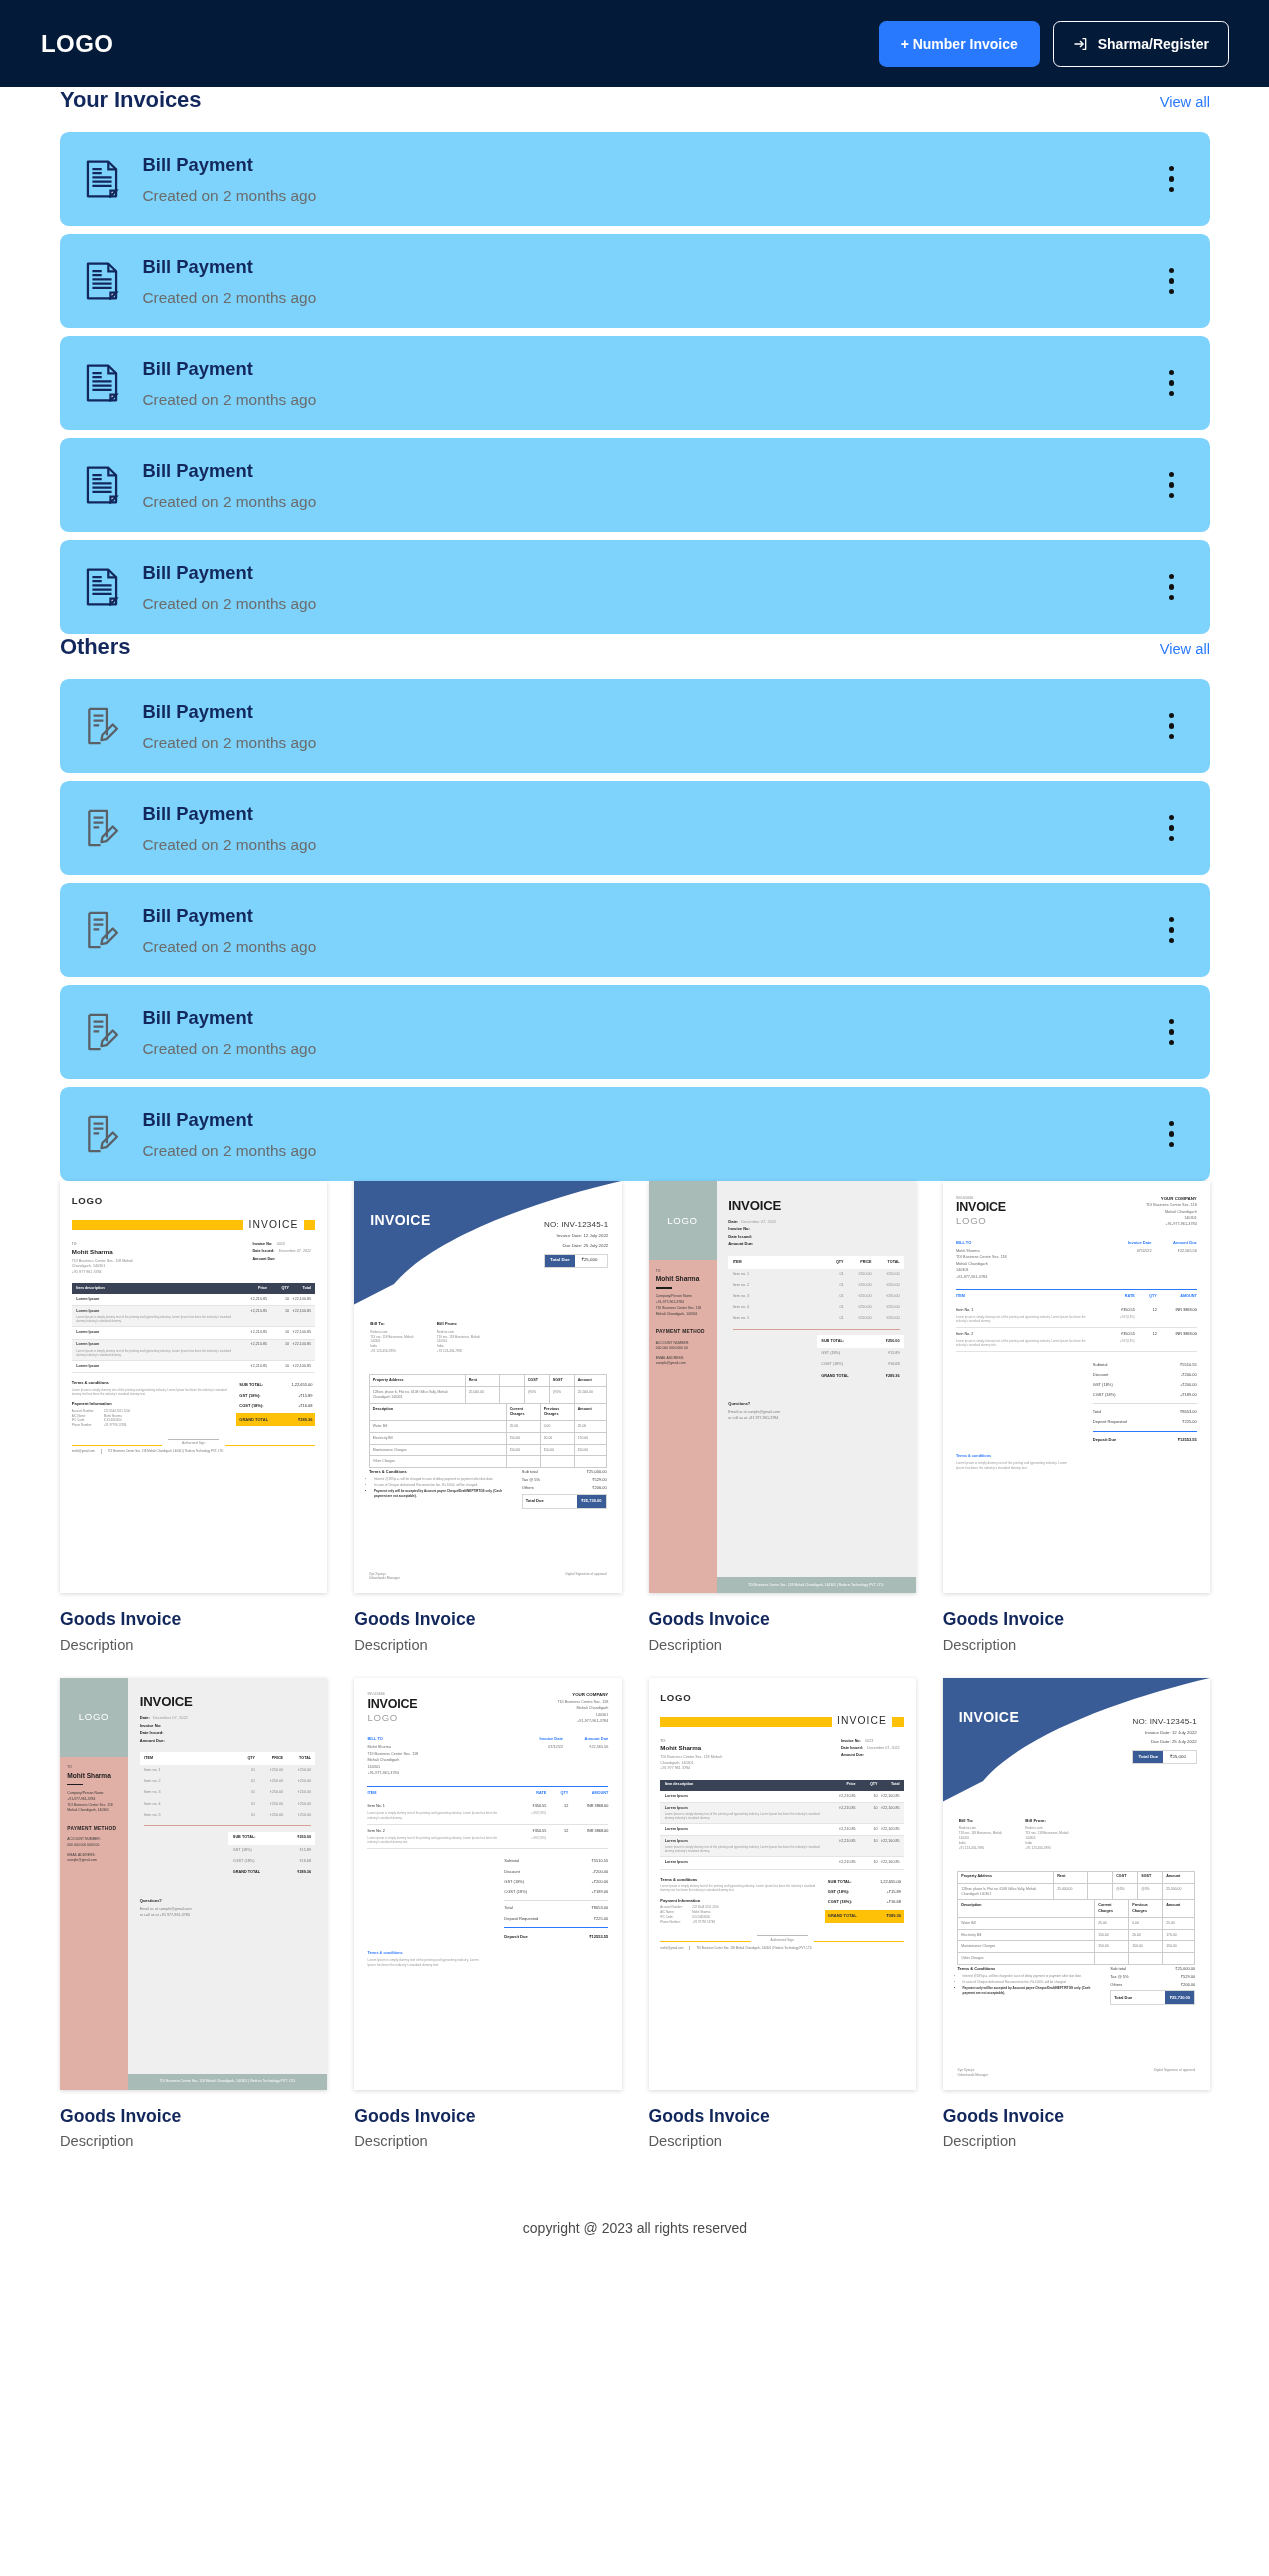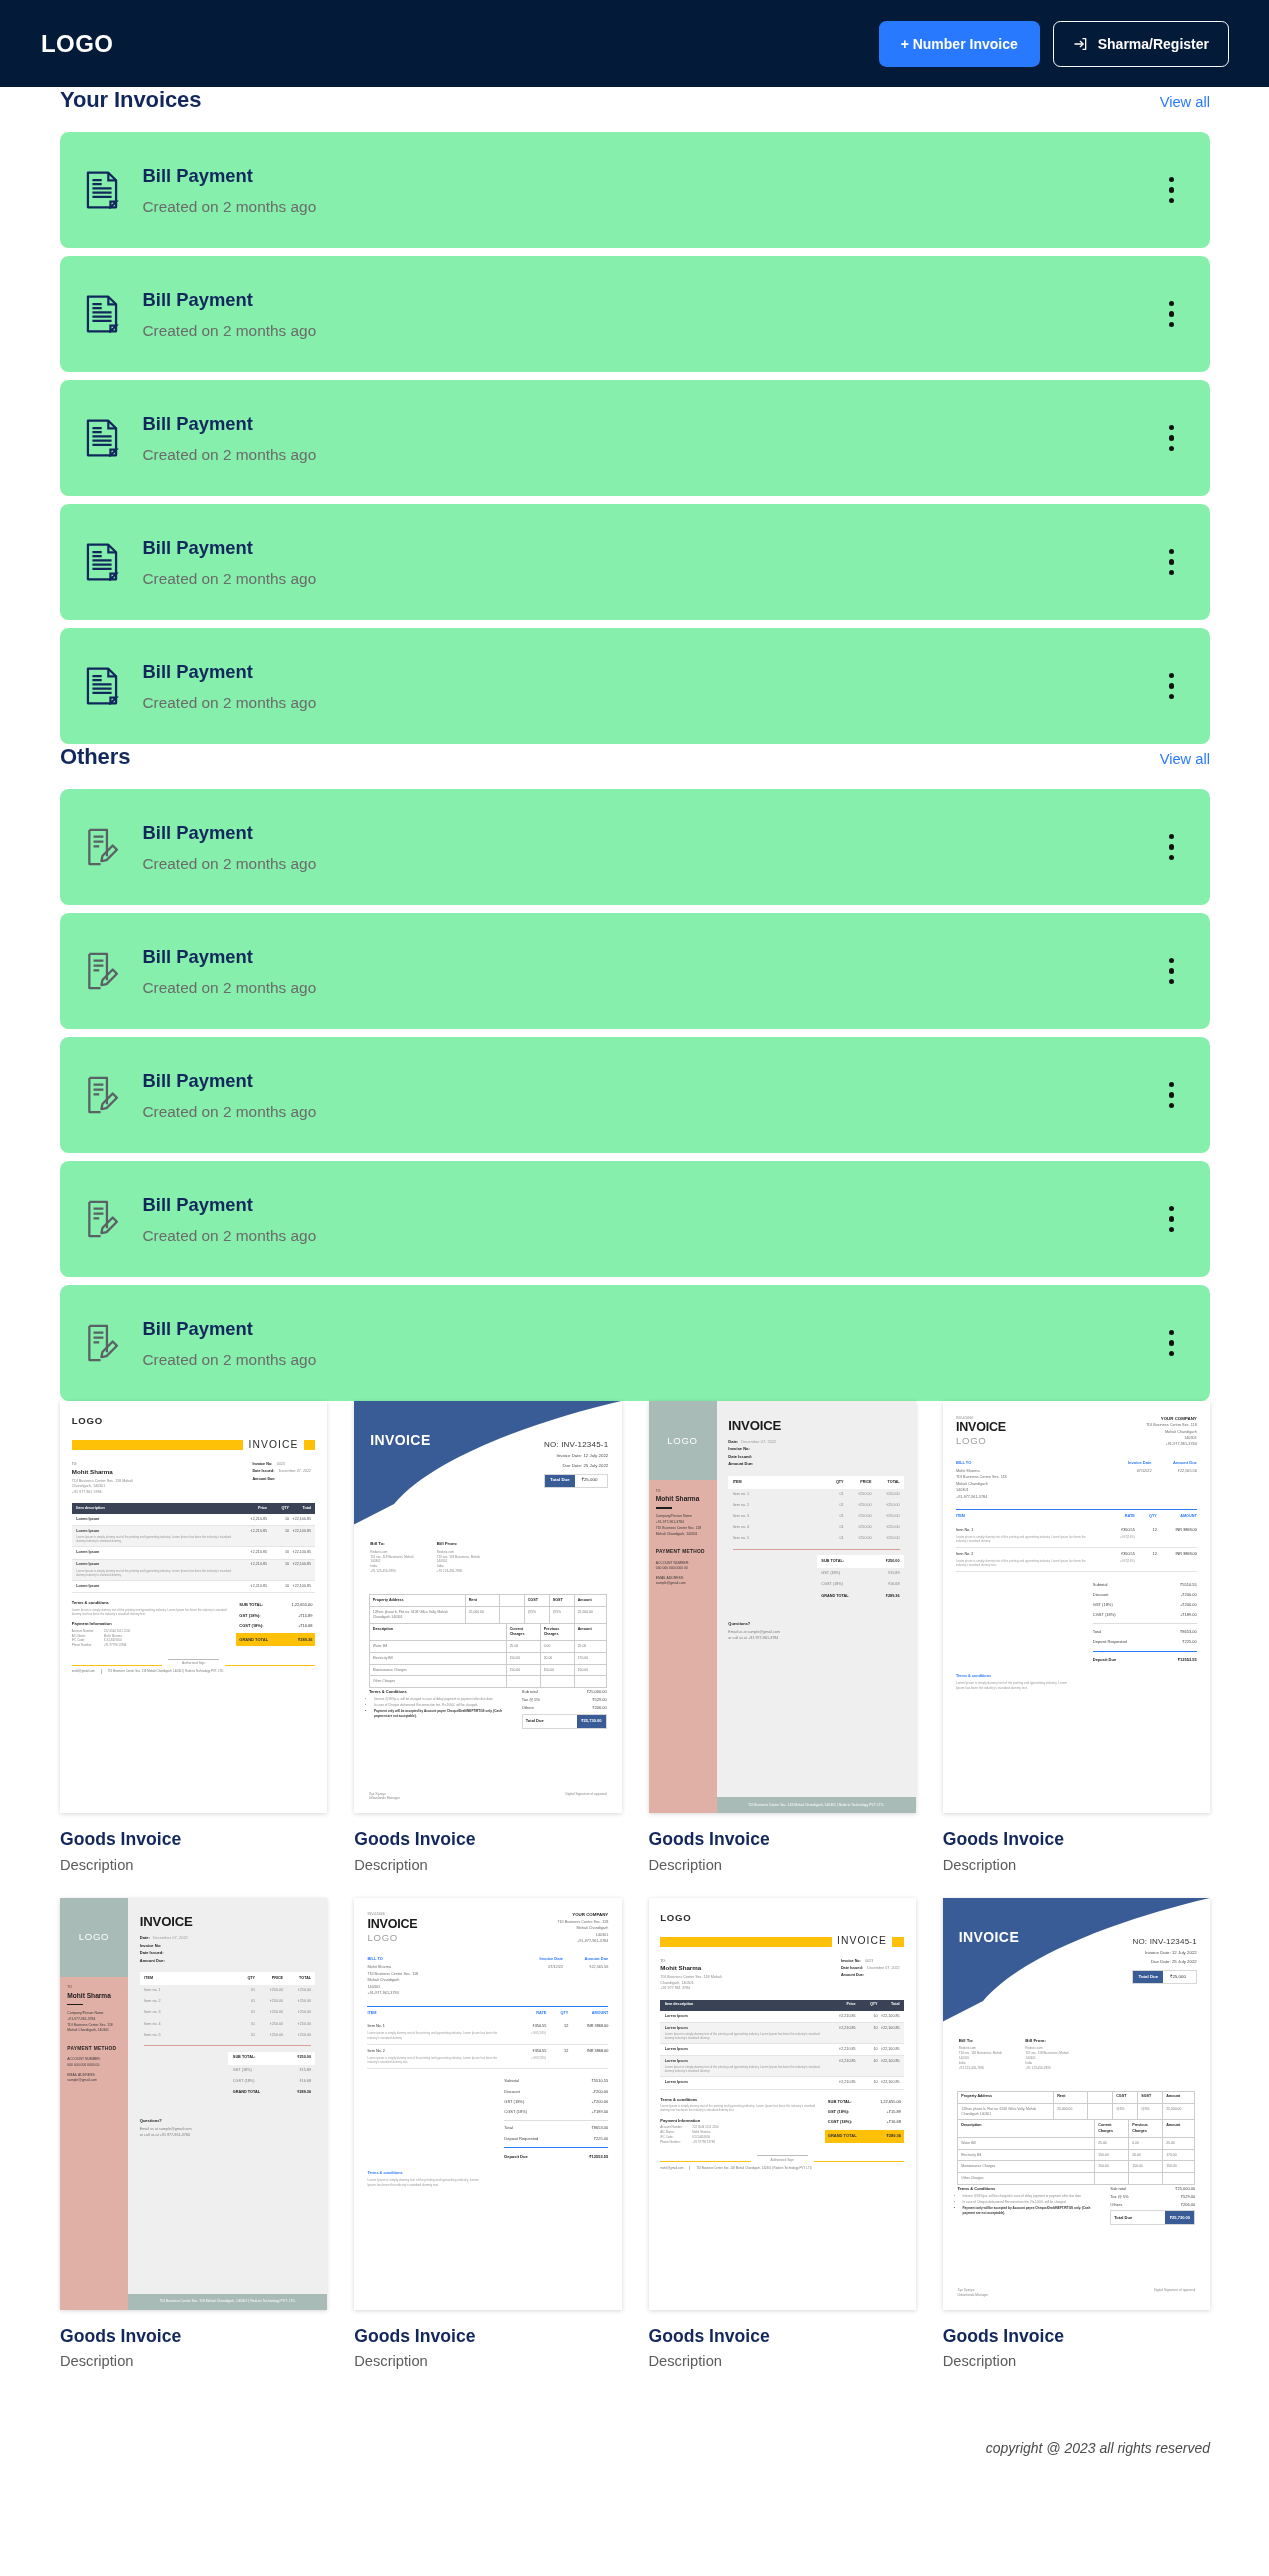--- a/index.html
+++ b/index.html
@@ -81,23 +81,23 @@
   .view-all {
     font-size: 14.7px;
     color: #2979FF;
     cursor: pointer;
     text-decoration: none;
   }
 
   
   .list { display: flex; flex-direction: column; gap: 8px; }
   .list-row {
-    background: #86efac;
+    background: #7dd3fc;
     border-radius: 8.8px;
-    height: 116px;
+    height: 94px;
     display: flex;
     align-items: center;
     padding: 0 25px 0 25px;
     cursor: pointer;
   }
   .row-icon { width: 34px; height: 38px; flex: 0 0 34px; }
   .row-text { margin-left: 23.5px; }
   .row-title {
     font-size: 18.4px;
     font-weight: bold;
@@ -302,24 +302,23 @@
   .d-sum .hr.blue { height: 1px; background: #2979FF; margin: 3.7px 0; }
   .d-sum .r.b { font-weight: bold; color: #1b1b1b; }
   .d-tc { margin-top: 8.8px; width: 118px; }
   .d-tc h6 { font-size: 3.8px; color: #2979FF; font-weight: bold; margin-bottom: 1.5px; }
   .d-tc p { font-size: 3.1px; color: #9b9b9b; line-height: 1.55; }
 
   
   .site-footer {
     margin-top: 71px;
     padding-bottom: 41px;
-    text-align: right;
+    text-align: center;
     font-size: 14px;
     color: #4a4a4a;
-    font-style: italic;
   }
 </style>
 </head>
 <body>
 
 <header class="site-header">
   <div class="logo-text">LOGO</div>
   <div class="header-actions">
     <button class="btn-create">
       <span>+  Number Invoice</span>

